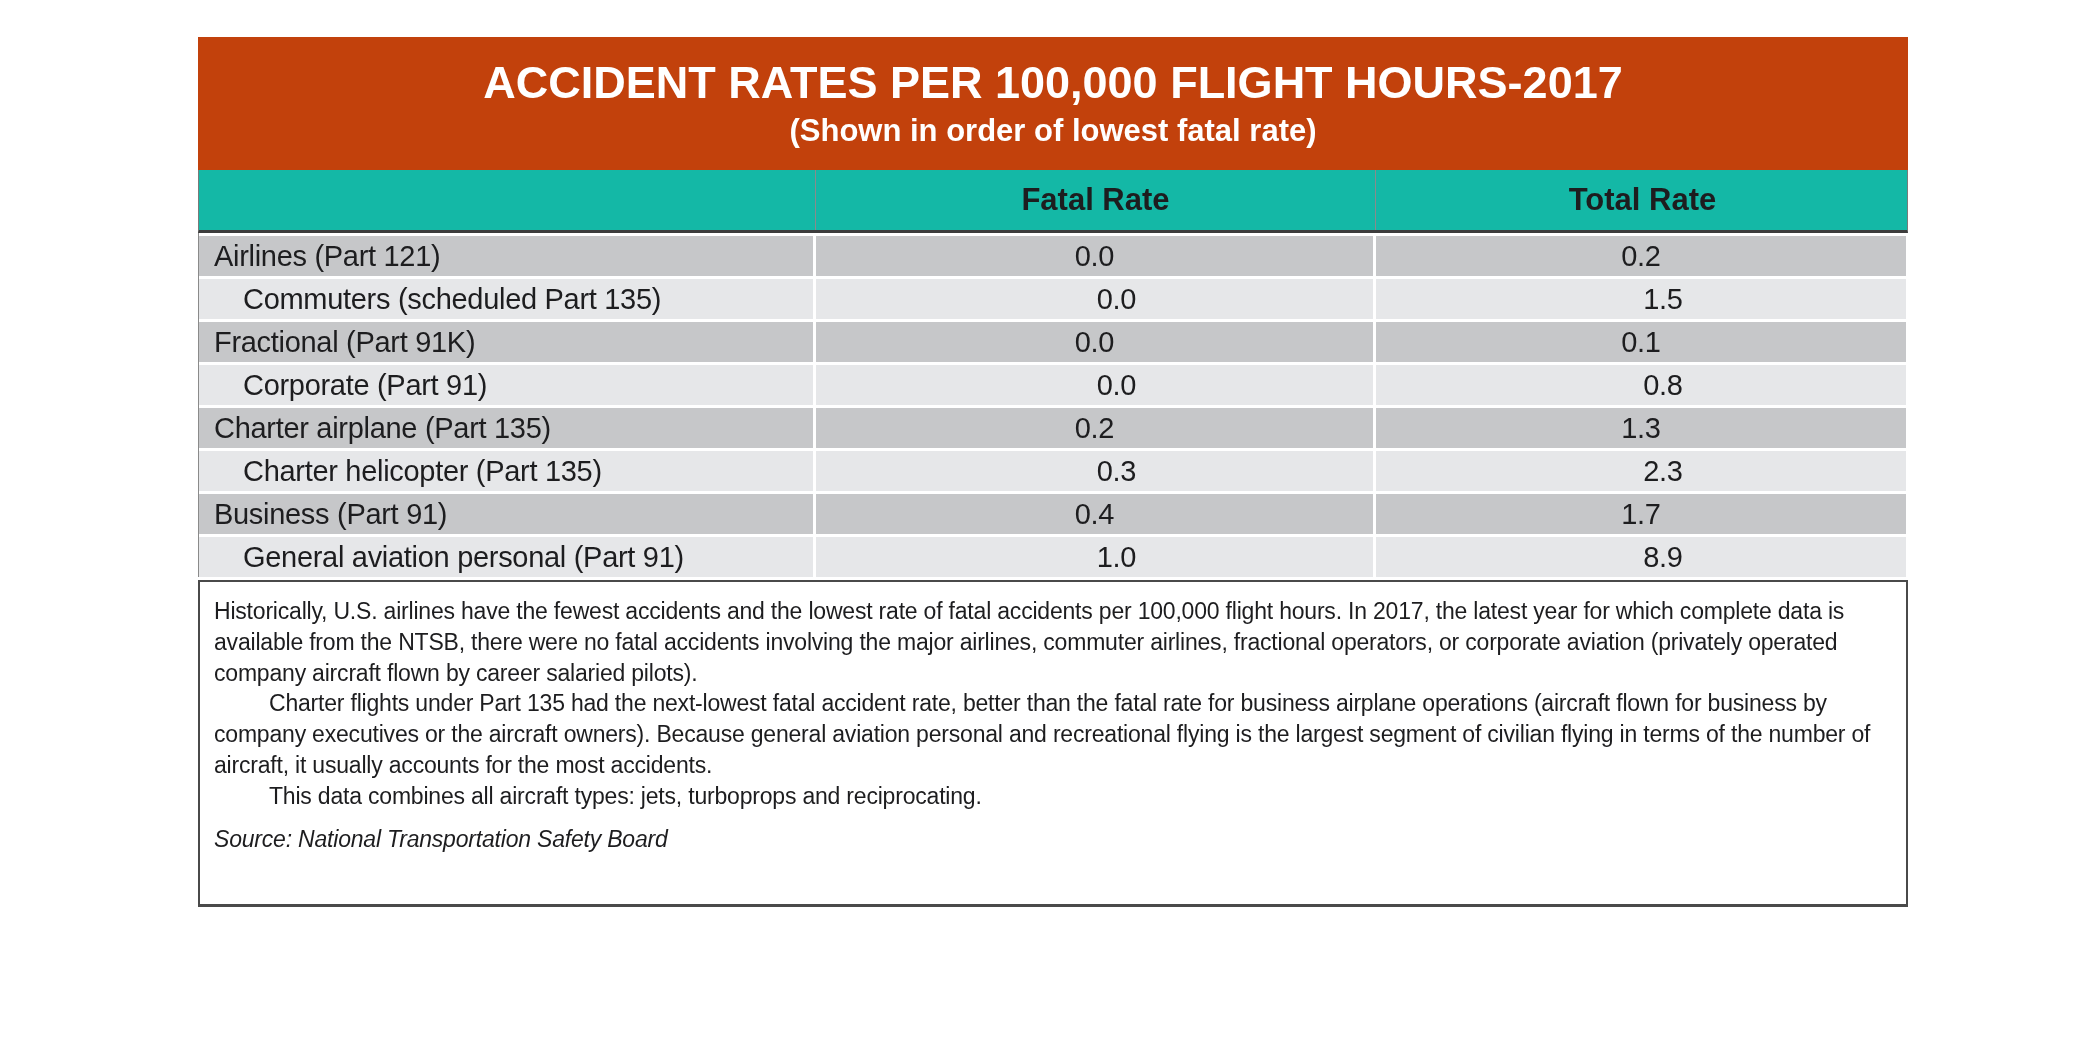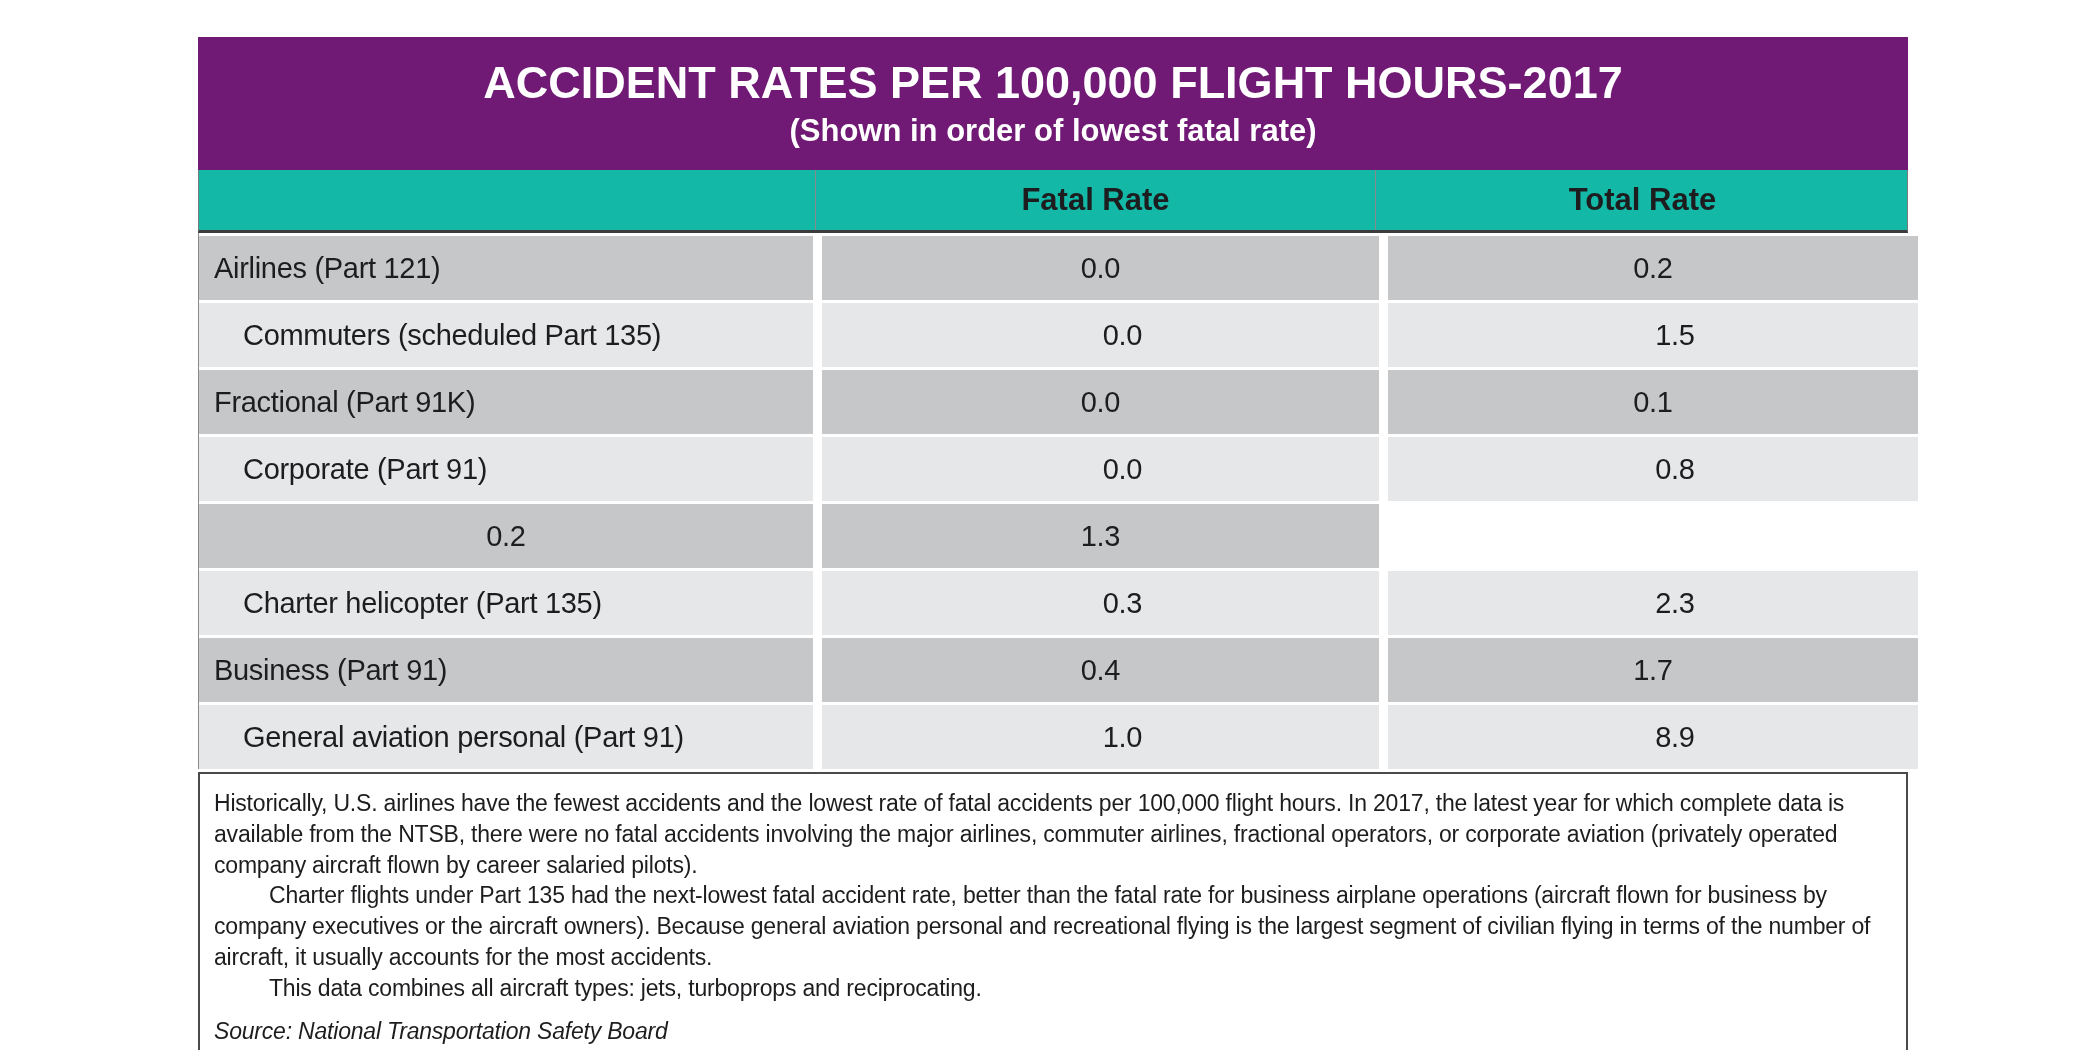--- a/index.html
+++ b/index.html
@@ -11,21 +11,21 @@
     color:#1d1d1f;
     overflow:hidden;
   }
   .table-wrap{
     position:absolute;
     left:198px;top:37px;width:1710px;
   }
   
   .title-box{
     height:133px;
-    background:#701a75;
+    background:#c2410c;
     color:#ffffff;
     display:flex;flex-direction:column;
     align-items:center;justify-content:center;
     text-align:center;
   }
   .title-main{
     font-size:45px;font-weight:700;letter-spacing:0px;line-height:1.1;
   }
   .title-sub{
     font-size:31px;font-weight:700;margin-top:6px;
@@ -48,22 +48,22 @@
   }
   .header-cell:first-child{border-left:none;}
   
   .rows{
     border-left:1px solid #8a8a8a;
     padding-top:3px;
   }
   .row{
     display:grid;
     grid-template-columns:614px 557px 530px;
-    column-gap:9px;
-    height:64px;
+    column-gap:3px;
+    height:40px;
     margin-bottom:3px;
   }
   .row.dark  .cell{background:#c6c7c9;}
   .row.light .cell{background:#e6e7e9;padding-left:44px;}
   .cell{
     display:flex;align-items:center;
     font-size:29px;letter-spacing:-0.3px;
   }
   .cell.label{padding-left:15px;}
   .cell.val{justify-content:center;}
@@ -122,20 +122,21 @@
         <div class="cell val">0.1</div>
       </div>
 
       <div class="row light">
         <div class="cell label">Corporate (Part 91)</div>
         <div class="cell val">0.0</div>
         <div class="cell val">0.8</div>
       </div>
 
       <div class="row dark">
+        <div class="cell label">Charter airplane (Part 135)</div>
         <div class="cell val">0.2</div>
         <div class="cell val">1.3</div>
       </div>
 
       <div class="row light">
         <div class="cell label">Charter helicopter (Part 135)</div>
         <div class="cell val">0.3</div>
         <div class="cell val">2.3</div>
       </div>
 

